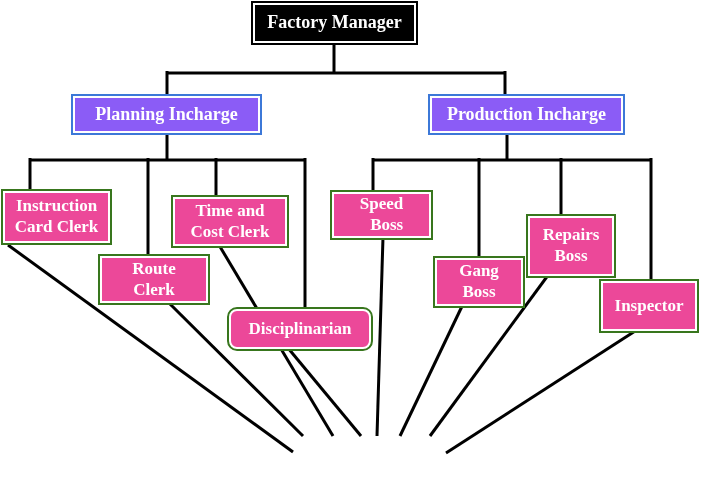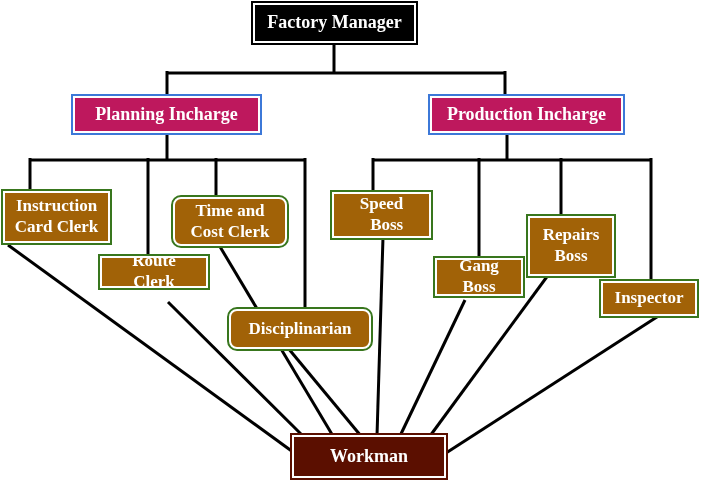--- a/index.html
+++ b/index.html
@@ -35,36 +35,36 @@
     align-items: center;
     justify-content: center;
     text-align: center;
     color: #ffffff;
     font-weight: bold;
     line-height: 1.22;
     white-space: pre-line;
     z-index: 2;
   }
   .node.black  { background: #000000; outline: 2px solid #000000; font-size: 18px; }
-  .node.blue   { background: #be185d; outline: 2px solid #3c78d8; font-size: 18px; }
-  .node.green  { background: #a16207; outline: 2px solid #38761d; font-size: 17px; }
+  .node.blue   { background: #8b5cf6; outline: 2px solid #3c78d8; font-size: 18px; }
+  .node.green  { background: #ec4899; outline: 2px solid #38761d; font-size: 17px; }
   .node.maroon { background: #5b0f00; outline: 2px solid #5b0f00; font-size: 18px; }
 
   
   #n-factory       { left: 253px; top: 3px;   width: 163px; height: 40px; }
   #n-planning      { left: 73px;  top: 96px;  width: 187px; height: 37px; }
   #n-production    { left: 410px; top: 96px;  width: 193px; height: 37px; margin-left: 20px; }
   #n-instruction   { left: 3px;   top: 191px; width: 107px; height: 52px; }
-  #n-route         { left: 100px; top: 256px; width: 108px; height: 32px; }
-  #n-timecost      { left: 173px; top: 197px; width: 114px; height: 49px; border-radius: 8px; }
+  #n-route         { left: 100px; top: 256px; width: 108px; height: 47px; }
+  #n-timecost      { left: 173px; top: 197px; width: 114px; height: 49px; }
   #n-disciplinarian{ left: 229px; top: 309px; width: 142px; height: 40px; border-radius: 8px; }
   #n-speed         { left: 332px; top: 192px; width: 99px;  height: 46px; text-align: right; }
-  #n-gang          { left: 435px; top: 258px; width: 88px;  height: 38px; }
+  #n-gang          { left: 435px; top: 258px; width: 88px;  height: 48px; }
   #n-repairs       { left: 528px; top: 216px; width: 86px;  height: 60px; }
-  #n-inspector     { left: 601px; top: 281px; width: 96px;  height: 35px; }
+  #n-inspector     { left: 601px; top: 281px; width: 96px;  height: 50px; }
   #n-workman       { left: 292px; top: 435px; width: 154px; height: 43px; }
 </style>
 </head>
 <body>
 
 <div id="canvas">
 
   <svg id="connectors" viewBox="0 0 701 480" xmlns="http://www.w3.org/2000/svg">
 
     <line x1="334" y1="43" x2="334" y2="73"></line>
@@ -139,17 +139,14 @@
 
   <div id="n-repairs" class="node green">
     <span>Repairs
 Boss</span>
   </div>
 
   <div id="n-inspector" class="node green">
     <span>Inspector</span>
   </div>
 
-  <div id="n-workman" class="node maroon">
-    <span>Workman</span>
-  </div>
 
 </div>
 
 </body></html>

